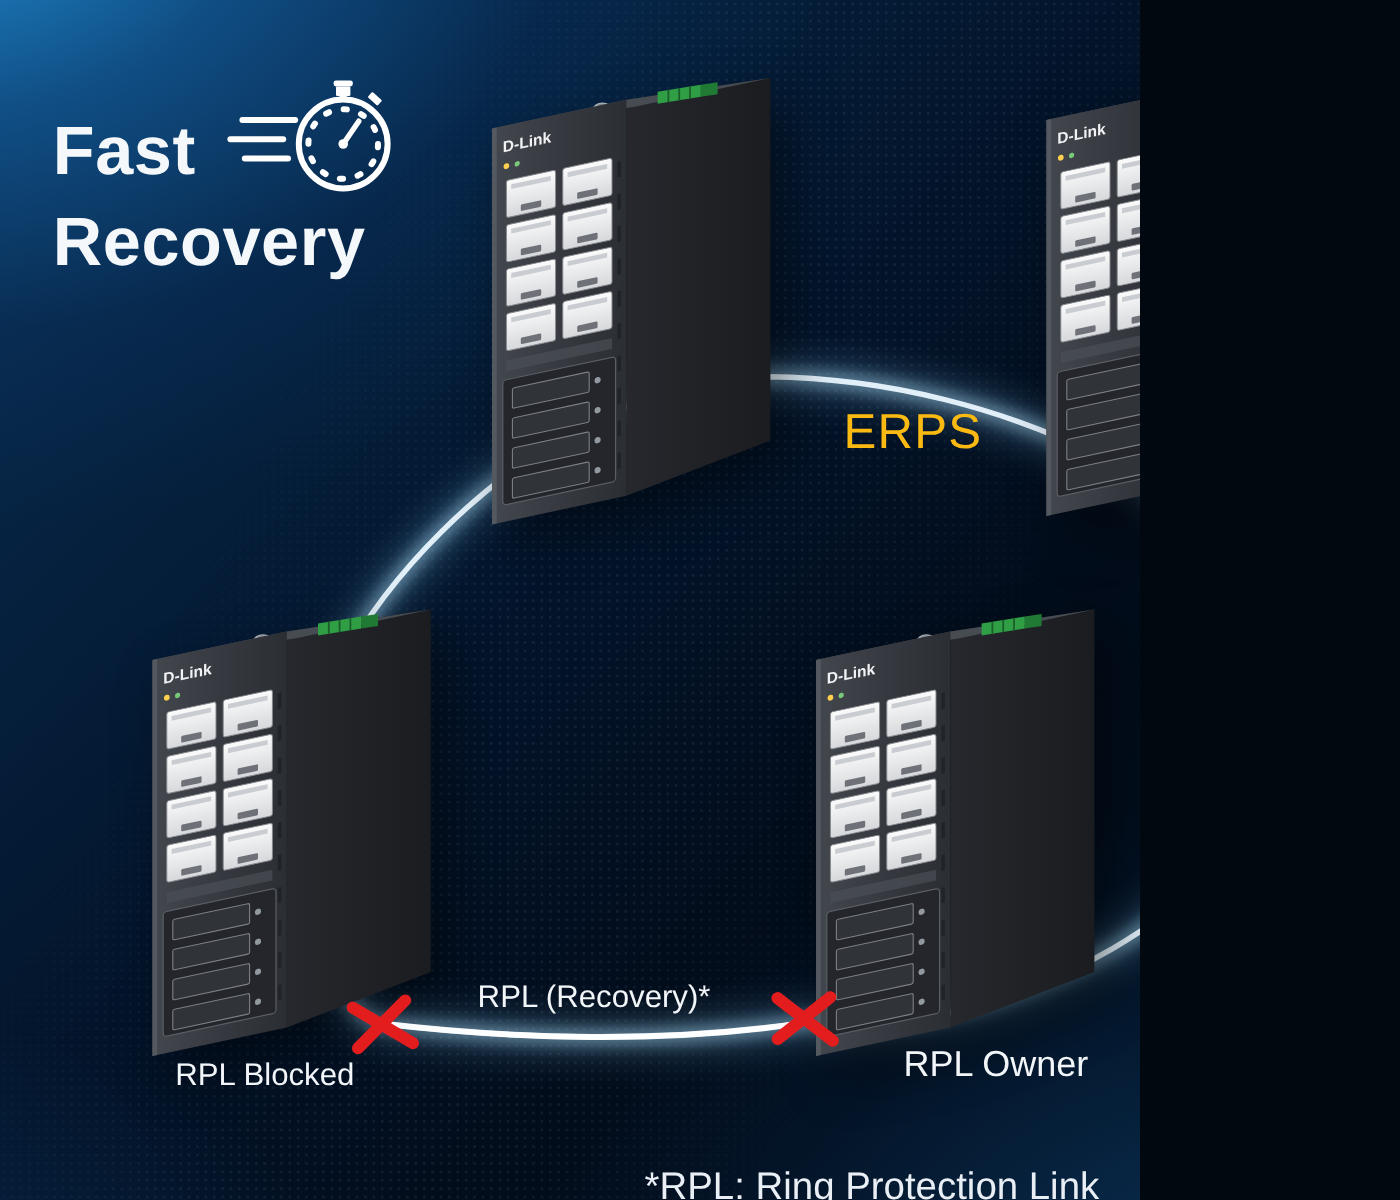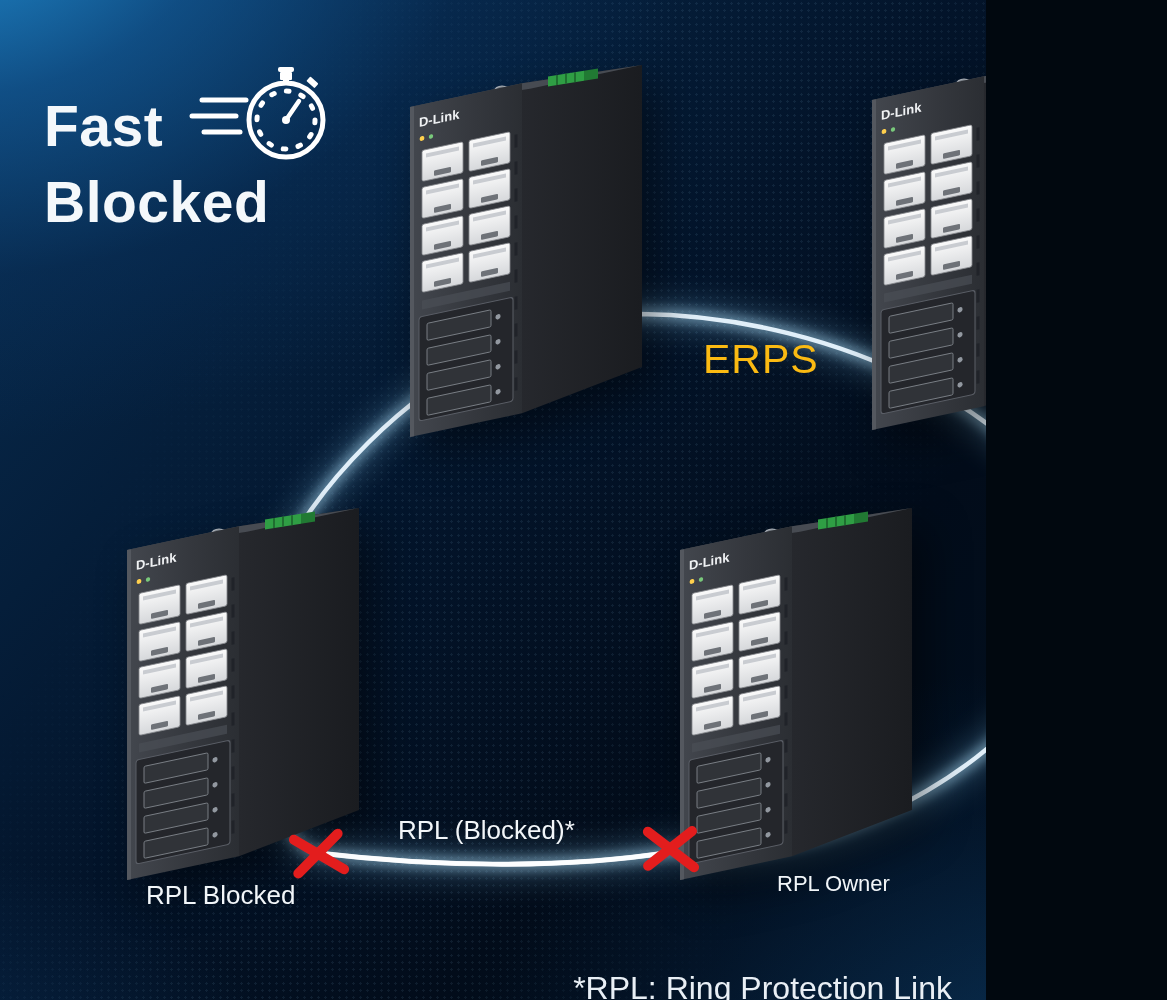--- a/index.html
+++ b/index.html
@@ -4,42 +4,41 @@
 <style>
   html,body{margin:0;padding:0;background:#01080f;}
   .canvas{
     position:relative;width:950px;height:1000px;overflow:hidden;
     font-family:"Liberation Sans",sans-serif;
     background:
       radial-gradient(1150px 820px at -6% -10%, rgba(35,150,220,0.95) 0%, rgba(22,105,175,0.55) 24%, rgba(10,55,105,0.28) 46%, rgba(4,20,40,0) 66%),
       radial-gradient(950px 700px at 110% 112%, rgba(22,95,160,0.45) 0%, rgba(10,50,95,0.18) 45%, rgba(2,10,22,0) 65%),
       radial-gradient(750px 560px at -12% 118%, rgba(18,80,140,0.40) 0%, rgba(2,10,22,0) 60%),
       linear-gradient(135deg,#0a3156 0%,#062342 22%,#03142a 48%,#020c1a 72%,#02101f 100%);
-    padding-left: 36px;
   }
   .dots{
     position:absolute;inset:0;z-index:0;pointer-events:none;
     background-image:radial-gradient(rgba(150,205,240,0.09) 1px, transparent 1.35px);
     background-size:7px 7px;
     -webkit-mask-image:linear-gradient(115deg, transparent 22%, #000 46%, #000 62%, transparent 82%);
     mask-image:linear-gradient(115deg, transparent 22%, #000 46%, #000 62%, transparent 82%);
   }
   .ring-layer{position:absolute;inset:0;z-index:1;}
   .switch{position:absolute;z-index:2;width:250px;height:390px;}
   .switch svg{filter:drop-shadow(14px 18px 22px rgba(0,0,0,0.45));}
   .front-layer{position:absolute;inset:0;z-index:3;pointer-events:none;}
   .label{position:absolute;z-index:4;color:#f2f6f9;white-space:nowrap;}
   .title{
     position:absolute;left:44px;top:88px;z-index:4;color:#f4f8fb;
     font-size:57px;font-weight:700;line-height:76px;letter-spacing:0.5px;
   }
   .erps{left:703px;top:336px;font-size:41px;font-weight:400;color:#FBBA12;letter-spacing:1px;}
   .rpl-blocked{left:398px;top:815px;font-size:26px;}
   .rpl-neighbor{left:146px;top:880px;font-size:26px;}
-  .rpl-owner{left:753px;top:871px;font-size:22px;margin-left:24px;}
+  .rpl-owner{left:753px;top:871px;font-size:30px;}
   .footnote{right:34px;top:970px;font-size:32px;text-align:right;color:#e9eff5;}
   .stopwatch{position:absolute;left:188px;top:48px;z-index:4;width:150px;height:126px;}
   svg{display:block;}
 </style>
 </head>
 <body>
 
 <div class="canvas">
 
   <div class="dots"></div>
@@ -205,21 +204,21 @@
         <path d="M 20 -19 L -22 18"></path>
     </g>
     <g transform="translate(671,849) rotate(3)" stroke="#e31d1d" stroke-width="10" stroke-linecap="round">
       <path d="M -24 -16 L 24 17"></path>
         <path d="M 20 -19 L -22 18"></path>
     </g>
   </svg>
 
   <div class="title">
     <div>Fast</div>
-    <div>Blocked</div>
+    <div>Recovery</div>
   </div>
 
   <svg class="stopwatch" viewBox="0 0 150 126">
     <g stroke="#ffffff" stroke-linecap="round" fill="none">
       <g stroke-width="5">
         <line x1="14" y1="52" x2="58" y2="52"></line>
         <line x1="4" y1="68" x2="48" y2="68"></line>
         <line x1="16" y1="84" x2="52" y2="84"></line>
       </g>
       <circle cx="98" cy="72" r="37" stroke-width="5"></circle>
@@ -229,18 +228,18 @@
     <circle cx="98" cy="72" r="4" fill="#ffffff"></circle>
     <g fill="#ffffff">
       <rect x="92" y="24" width="12" height="8" rx="1"></rect>
       <rect x="90" y="19" width="16" height="5" rx="2"></rect>
       <rect x="95" y="32" width="6" height="5"></rect>
       <rect x="119" y="31" width="11" height="6" rx="1" transform="rotate(42 124 34)"></rect>
     </g>
   </svg>
 
   <div class="label erps">ERPS</div>
-  <div class="label rpl-blocked">RPL (Blocked)*</div>
+  <div class="label rpl-blocked">RPL (Recovery)*</div>
   <div class="label rpl-neighbor">RPL Blocked</div>
   <div class="label rpl-owner">RPL Owner</div>
   <div class="label footnote">*RPL: Ring Protection Link</div>
 
 </div>
 
 </body></html>

